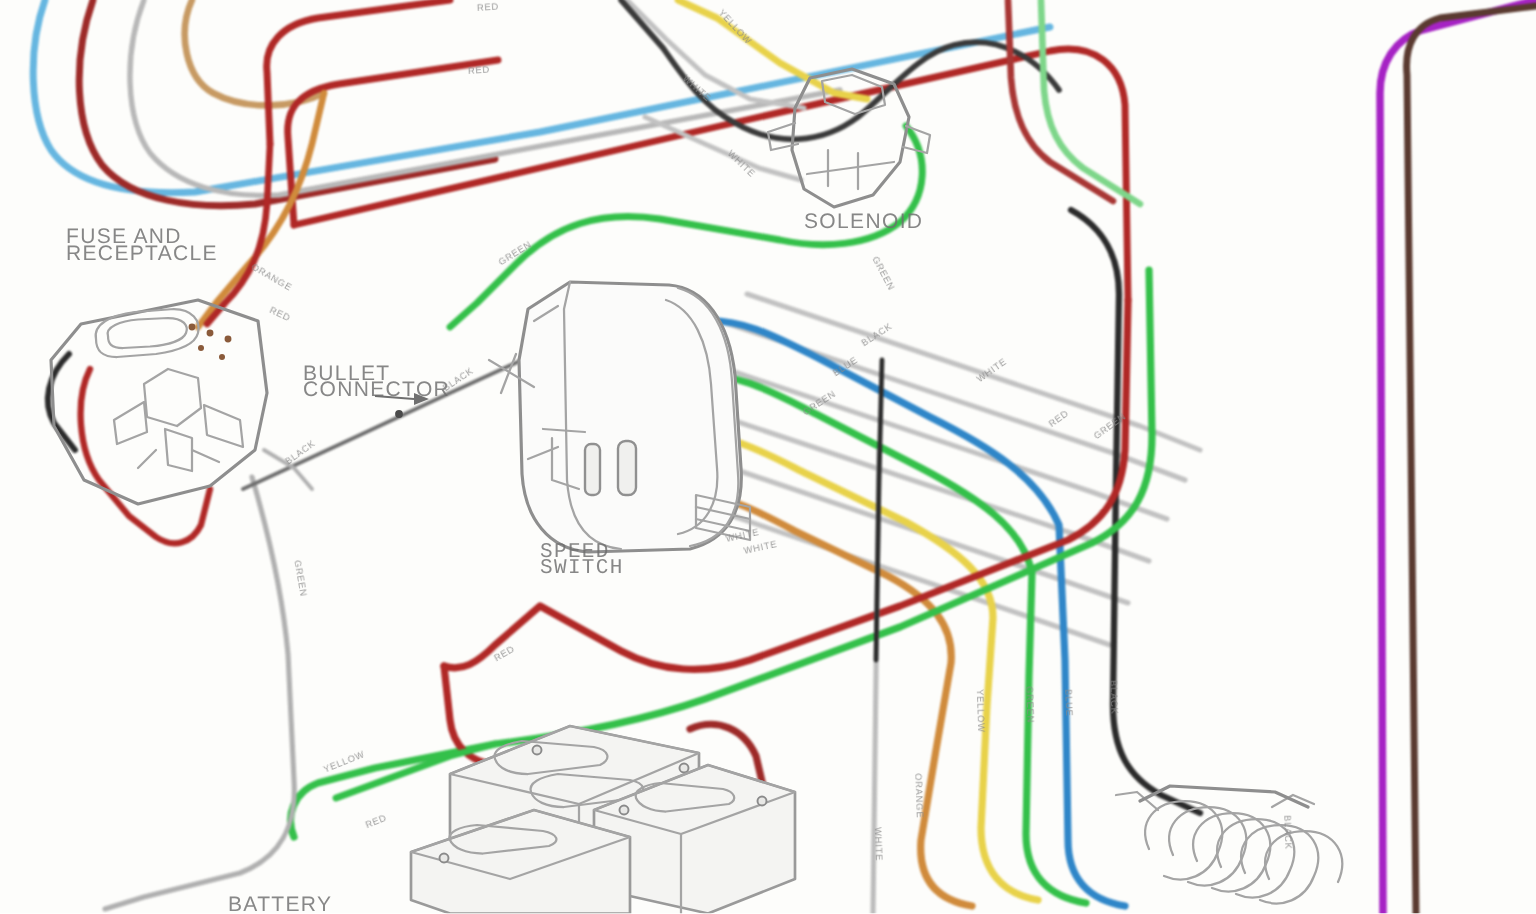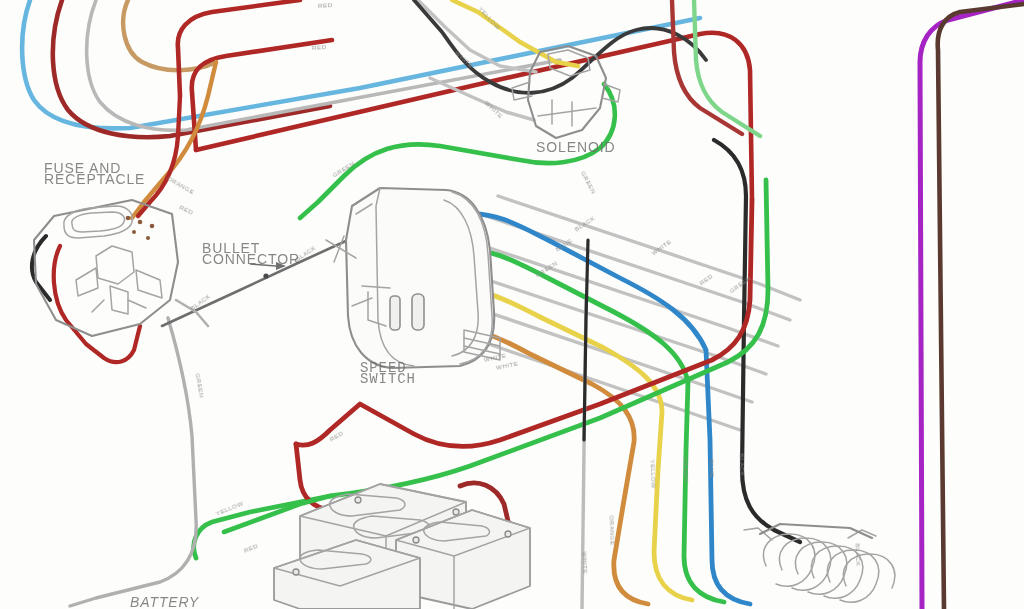--- a/index.html
+++ b/index.html
@@ -255,32 +255,32 @@
         <path class="outline-thin" d="M 848 538 L 862 530 L 876 536"></path>
         <path class="outline" d="M 760 534 L 780 524 L 850 528 L 872 538"></path>
       </g>
 
       <path class="leader" d="M 250 264 L 276 266"></path>
       <path d="M 276 262 L 286 266 L 276 270 Z" fill="#6f6f6f"></path>
       <circle cx="266" cy="276" r="2.6" fill="#4a4a4a"></circle>
     </g>
   </svg>
 
-  <div class="comp-label" style="left:44px; top:163px;">FUSE AND
+  <div class="comp-label" style="left:44px; top:152px;">FUSE AND
 RECEPTACLE</div>
 
   <div class="comp-label" style="left:202px; top:243px;">BULLET
 CONNECTOR</div>
 
   <div class="comp-label" style="left:536px; top:142px;">SOLENOID</div>
 
   <div class="comp-label" style="left:360px; top:363px;font-family:Liberation Mono, monospace;">SPEED
 SWITCH</div>
 
-  <div class="comp-label" style="left:130px; top:597px;font-style:italic;">BATTERY</div>
+  <div class="comp-label" style="left:152px; top:597px;">BATTERY</div>
 
   <div id="wire-label-layer">
       <div class="wire-label" style="left: 318px; top: 2px; transform: rotate(-4deg);">RED</div>
       <div class="wire-label" style="left: 312px; top: 44px; transform: rotate(-4deg);">RED</div>
       <div class="wire-label" style="left: 480px; top: 4px; transform: rotate(47deg);">YELLOW</div>
       <div class="wire-label" style="left: 456px; top: 48px; transform: rotate(42deg);">WHITE</div>
       <div class="wire-label" style="left: 486px; top: 98px; transform: rotate(44deg);">WHITE</div>
       <div class="wire-label" style="left: 333px; top: 172px; transform: rotate(-32deg);">GREEN</div>
       <div class="wire-label" style="left: 583px; top: 168px; transform: rotate(62deg);">GREEN</div>
       <div class="wire-label" style="left: 168px; top: 174px; transform: rotate(30deg);">ORANGE</div>

